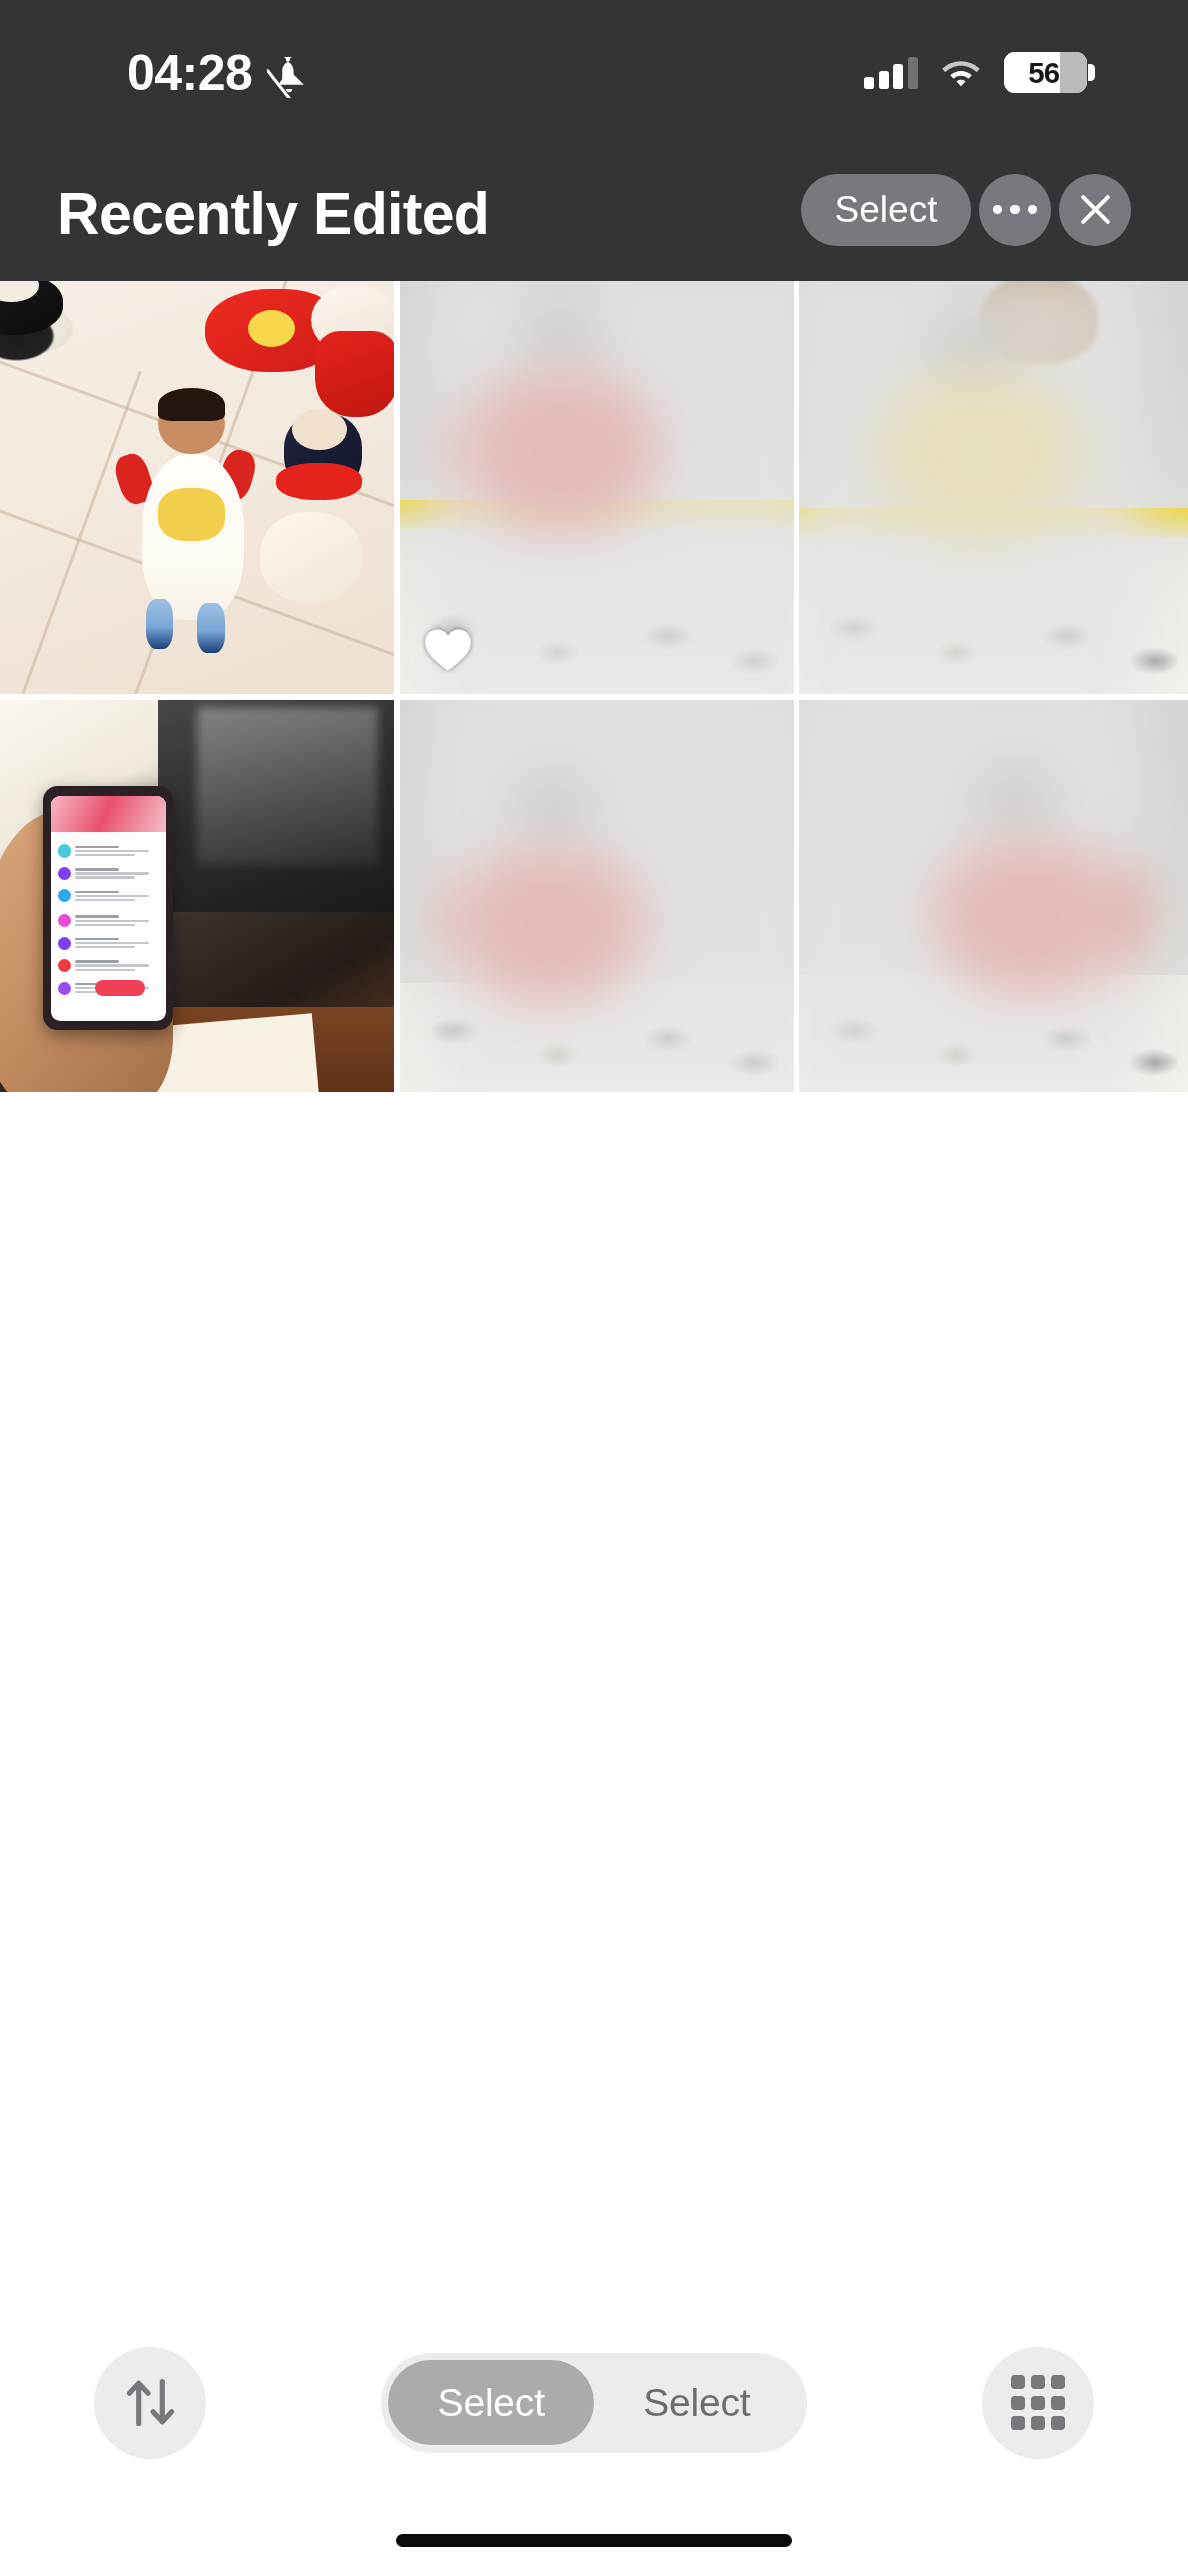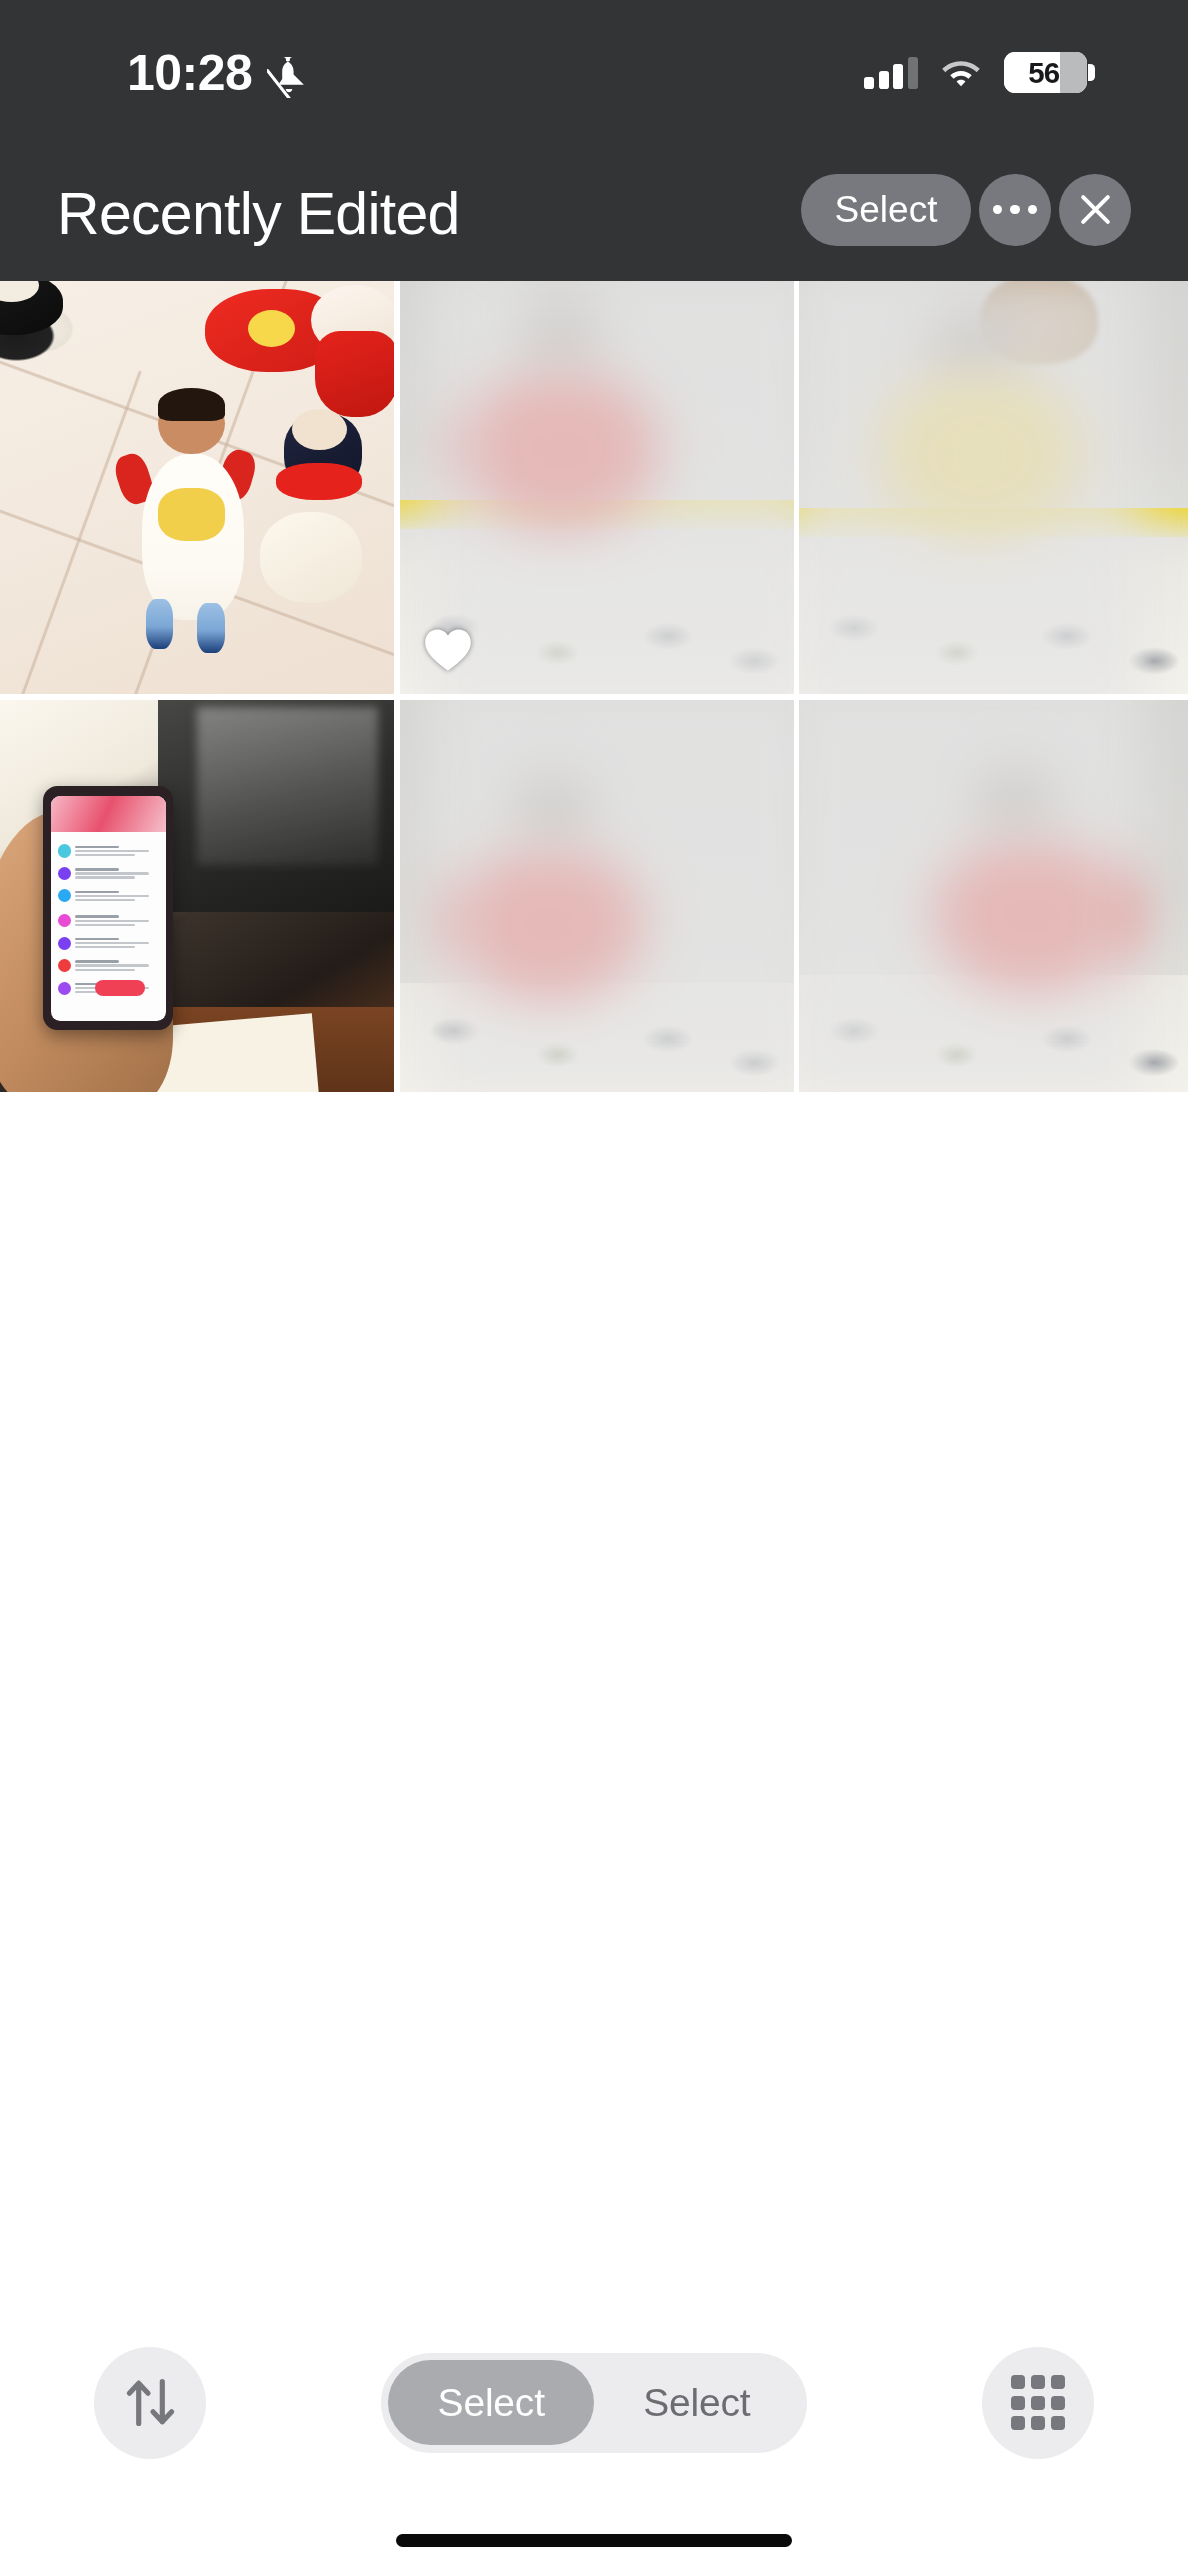--- a/index.html
+++ b/index.html
@@ -70,21 +70,21 @@
 
   
   .navbar{
     position:absolute; top:157px; left:0;
     width:1188px; height:124px;
     background:#333436;
     z-index:19;
   }
   .nav-title{
     position:absolute; left:57px; top:22px;
-    font-size:59px; font-weight:400; color:#ffffff;
+    font-size:59px; font-weight:700; color:#ffffff;
     letter-spacing:-0.7px; line-height:1.2;
     white-space:nowrap;
   }
   .nav-actions{
     position:absolute; right:57px; top:16.6px;
     display:flex; align-items:center; gap:8px;
   }
   .btn-select{
     height:72px; min-width:170px; padding:0 24px;
     background:rgba(235,235,245,0.38);
@@ -332,21 +332,21 @@
     width:396px; height:13px;
     background:#0a0a0a; border-radius:7.4px;
   }
 </style>
 </head>
 <body>
 
 <div id="screen">
 
   <div class="statusbar">
-    <div class="sb-time">10:28</div>
+    <div class="sb-time">04:28</div>
 
     <svg class="sb-bell" viewBox="0 0 24 24">
       <path fill="#ffffff" d="M12 2.2c-.9 0-1.6.7-1.6 1.6v.5C7.9 5 6.3 7.2 6.3 10v4.2l-1.5 2.1v1h13.3l-5.6-5.6V10c0-2.8-1.6-5-4.1-5.7v-.5c0-.9-.7-1.6-1.6-1.6z" transform="translate(2,0)"></path>
       <path fill="#ffffff" d="M10.2 19.6c0 1 .8 1.8 1.8 1.8s1.8-.8 1.8-1.8h-3.6z"></path>
       <rect x="3.2" y="2.0" width="1.9" height="24" rx="0.95" fill="#ffffff" transform="rotate(-38 12 12)"></rect>
       <rect x="2.0" y="1.2" width="1.4" height="25" rx="0.7" fill="#333436" transform="rotate(-38 12 12)"></rect>
     </svg>
 
     <div class="sb-right">
       <div class="sig">

